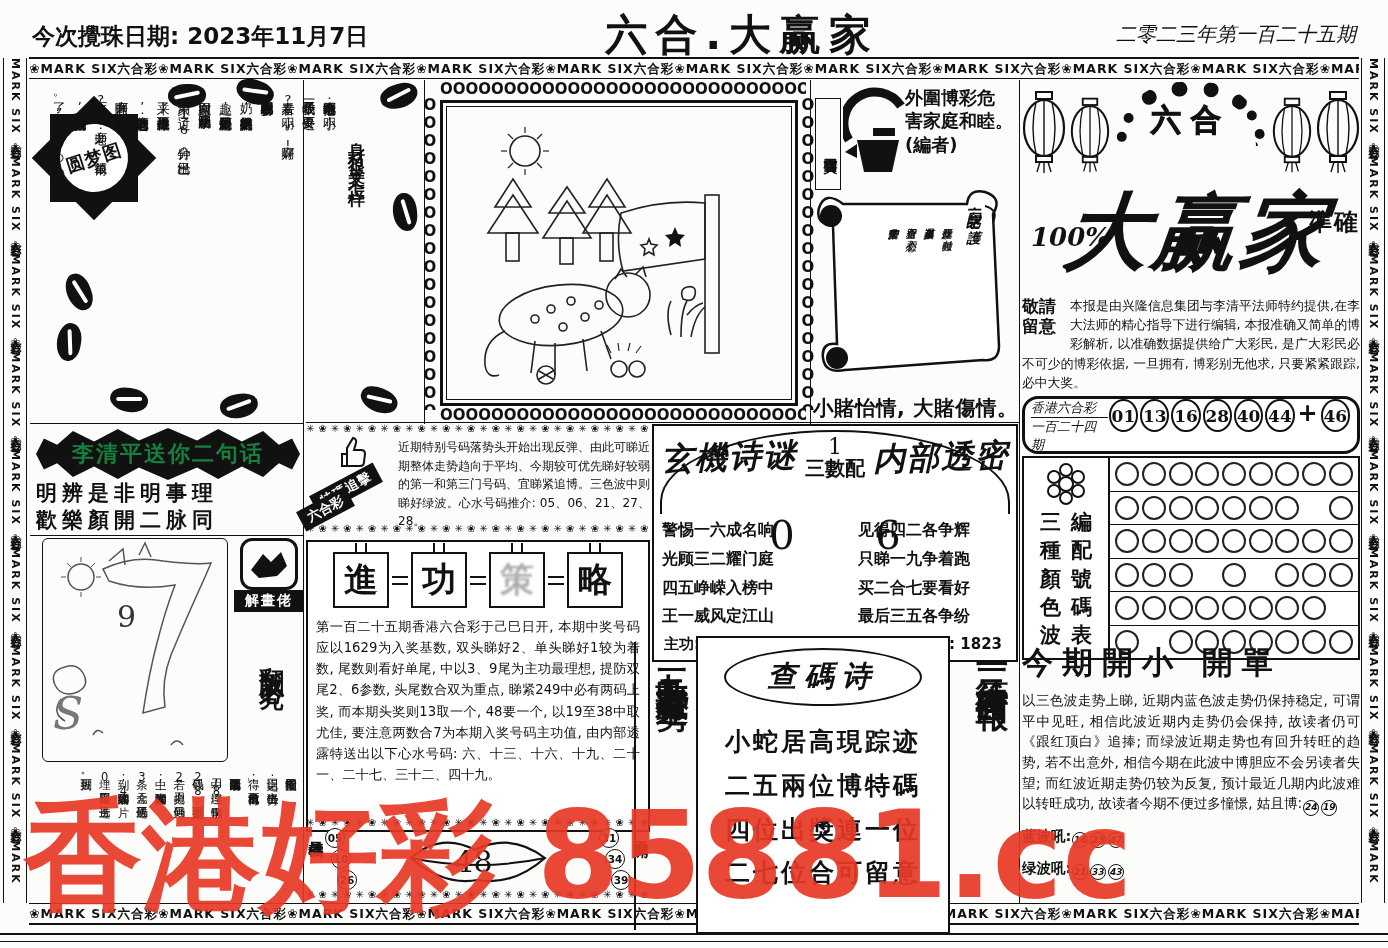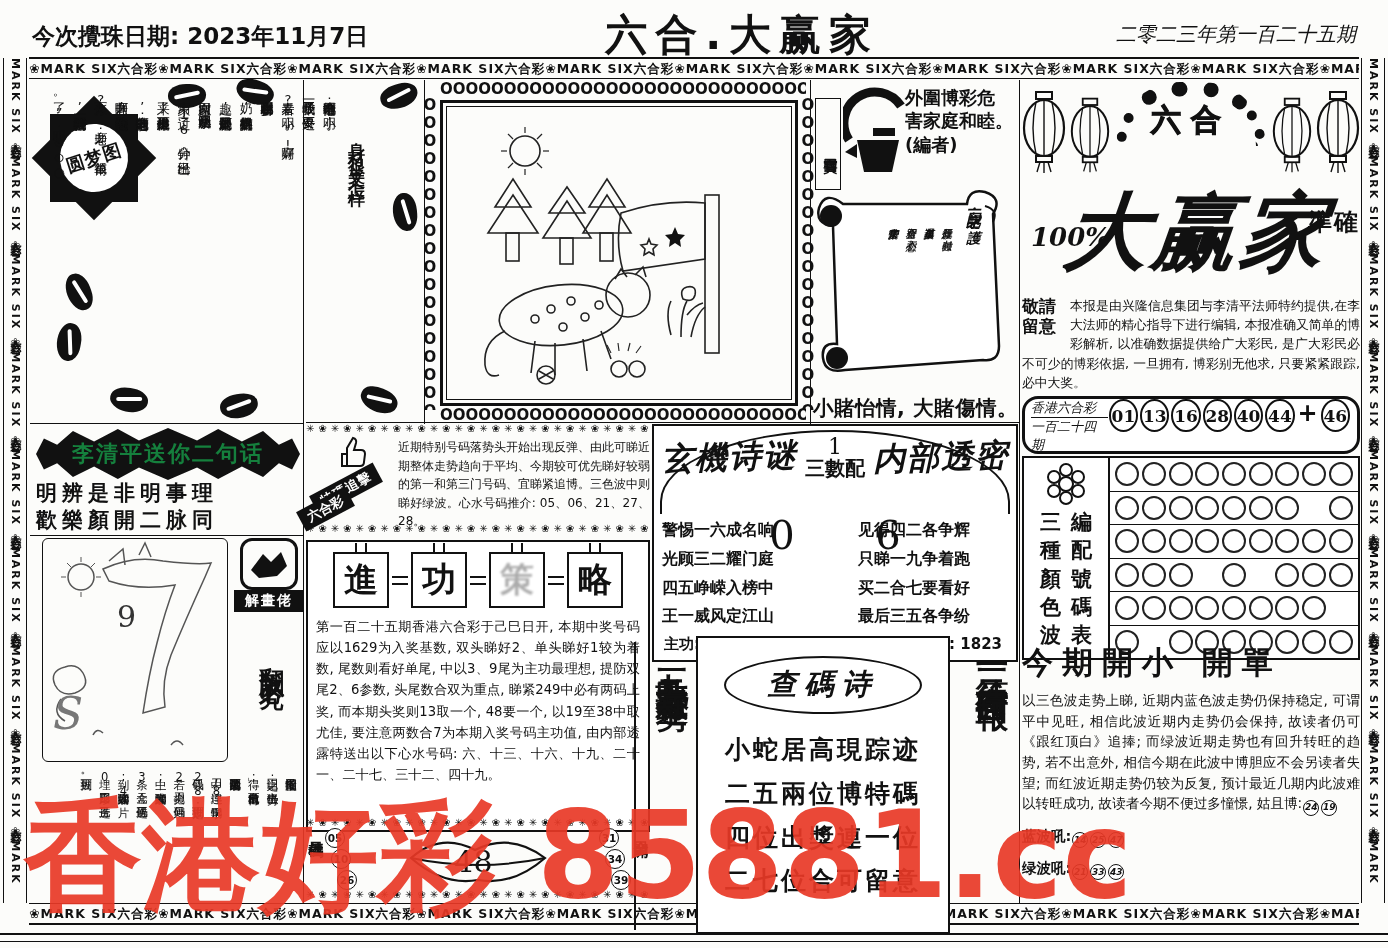--- a/index.html
+++ b/index.html
@@ -154,21 +154,21 @@
   #riddle-warning{position:absolute;right:16px;top:108px;height:170px;font-size:25px;font-weight:900;
     letter-spacing:6px}
   #riddle-body{position:absolute;left:0;right:4px;top:232px;height:134px;font-size:11.5px;line-height:1.62}
 
   
   #banner-left{left:634px;top:642px;width:60px;height:288px;font-size:33px;font-weight:900;
     letter-spacing:5px;border-left:2.5px solid #111;padding-left:8px}
   #banner-right{left:952px;top:642px;width:62px;height:288px;font-size:33px;font-weight:900;
     letter-spacing:5px;padding-left:8px}
   #check-box{left:696px;top:636px;width:254px;height:298px;border:2.5px solid #111;background:#fff;
-    text-align:center;padding-top:18px}
+    text-align:center;padding-top:10px}
   #check-title{width:198px;height:58px;border:2.5px solid #111;border-radius:50%;margin:0 auto 14px;
     display:flex;align-items:center;justify-content:center;font-size:29px;font-weight:900;
     font-style:italic;font-family:"DejaVu Serif",serif;letter-spacing:8px}
   #check-box .line{font-size:25px;font-weight:900;letter-spacing:3px;line-height:1.75;white-space:nowrap}
 
   
   #best-code{left:306px;top:818px;width:344px;height:84px}
   #best-content{display:flex;align-items:center;height:62px}
   .v-label{writing-mode:vertical-rl;text-orientation:upright;font-size:15px;font-weight:900;
     letter-spacing:1px;height:60px}

